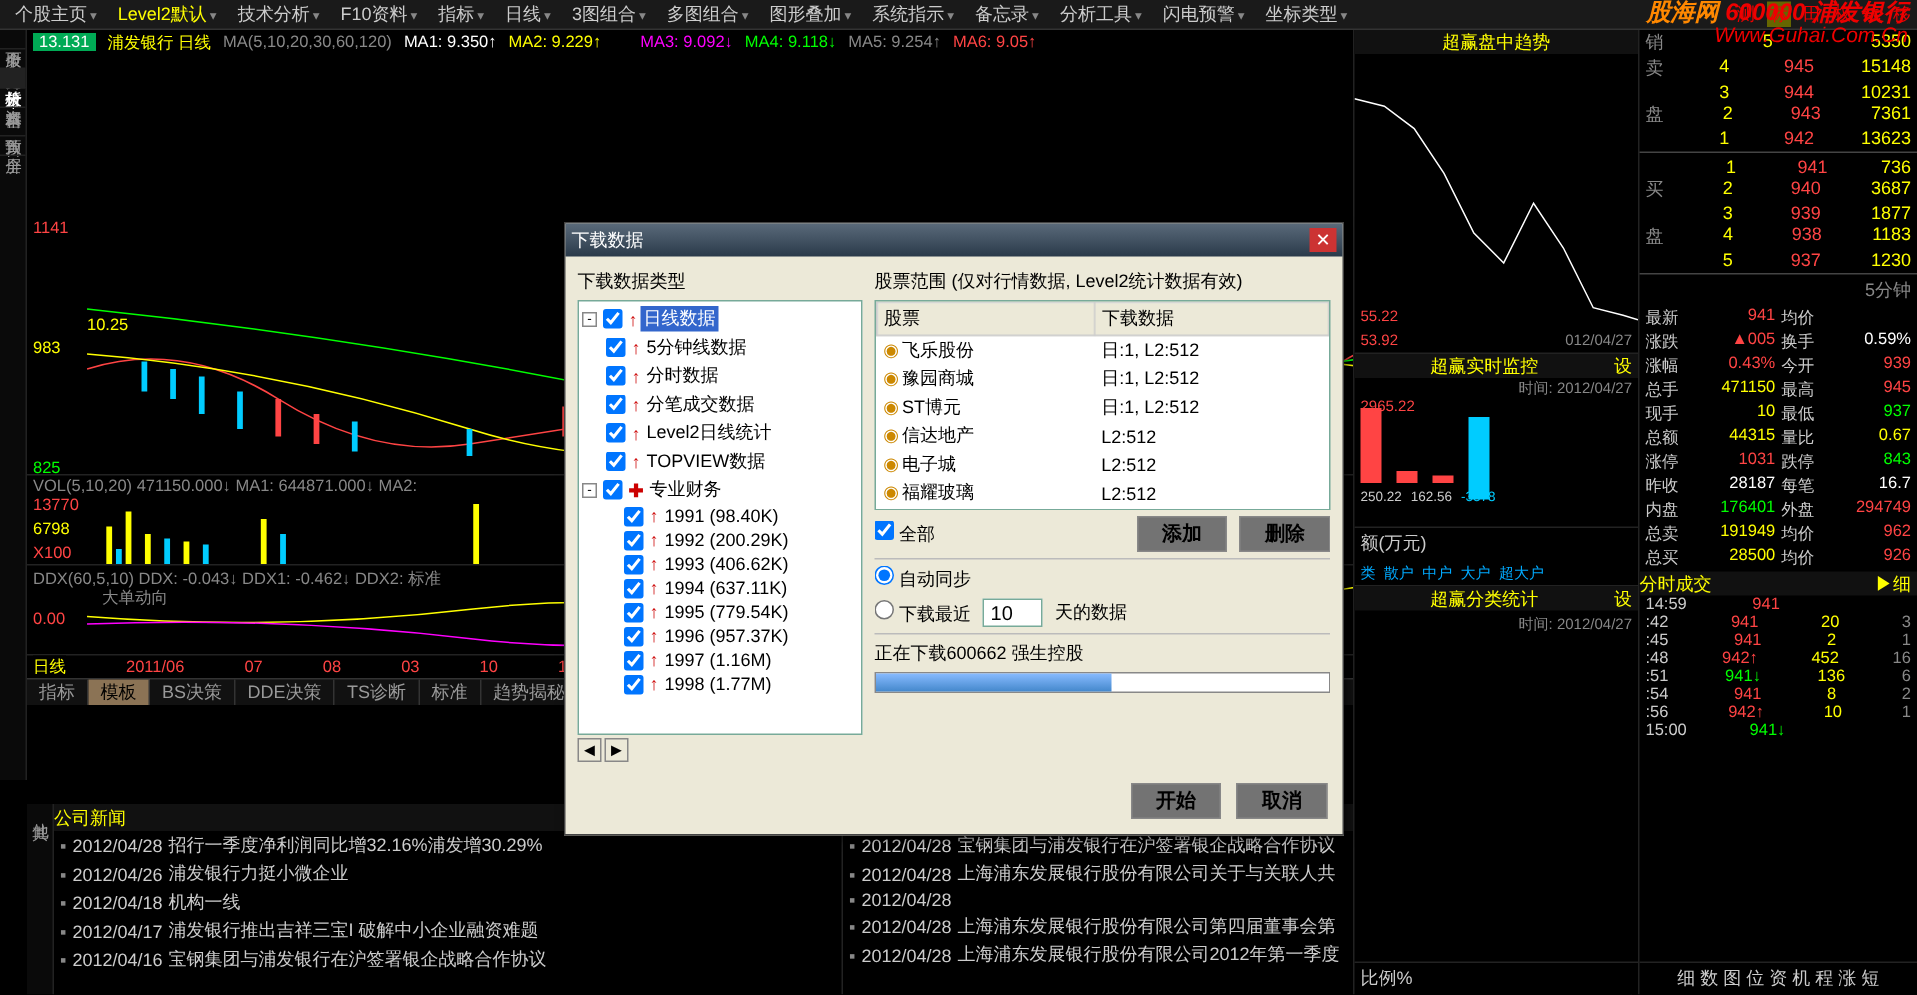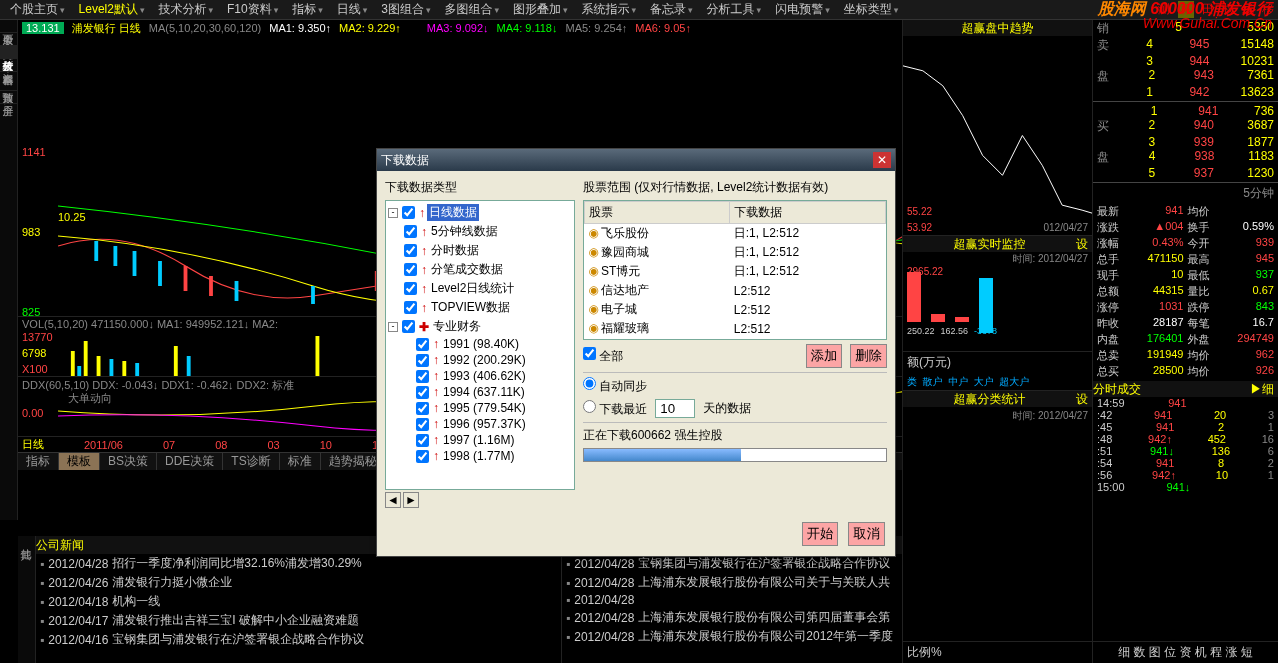--- a/index.html
+++ b/index.html
@@ -94,21 +94,21 @@
 .tree-item .label { cursor: pointer; padding: 0 2px; }
 .tree-item .label.sel { background: #36c; color: #fff; }
 .tree-item.child { padding-left: 26px; }
 .tree-item.child .label { color: #000; }
 .stock-table { border: 1px solid #7a9; background: #fff; height: 140px; overflow-y: auto; }
 .stock-table table { width: 100%; border-collapse: collapse; }
 .stock-table th { background: #ece9d8; border: 1px solid #ccc; padding: 2px 4px; text-align: left; font-weight: normal; }
 .stock-table td { padding: 1px 4px; }
 .stock-table td .sicon { color: #c80; margin-right: 2px; }
 .dlg-row { display: flex; align-items: center; gap: 8px; margin: 4px 0; }
-.dlg-btn { padding: 2px 4px; border: 1px solid #888; background: #fca5a5; cursor: pointer; }
+.dlg-btn { padding: 2px 16px; border: 1px solid #888; background: #737373; cursor: pointer; font-weight: bold; }
 .text-input { border: 1px solid #7a9; padding: 1px 4px; width: 40px; }
 .progress { height: 14px; border: 1px solid #888; background: #fff; position: relative; margin-top: 4px; }
 .progress .fill { position: absolute; left: 0; top: 0; bottom: 0; width: 52%; background: linear-gradient(#8bf, #48c); }
 .dlg-footer { display: flex; justify-content: flex-end; gap: 10px; padding: 6px 10px 10px; }
 .scroll-btn { width: 16px; height: 16px; border: 1px solid #888; background: #ece9d8; display: inline-flex; align-items: center; justify-content: center; cursor: pointer; }
 .tree-nav { display: flex; gap: 2px; margin-top: 2px; justify-content: flex-start; }
 </style>
 </head>
 <body>
 
@@ -227,21 +227,21 @@
           <line x1="100" y1="200" x2="100" y2="225"></line>
             <line x1="120" y1="210" x2="120" y2="230"></line>
           <line x1="250" y1="205" x2="250" y2="225"></line>
             <line x1="320" y1="195" x2="320" y2="215"></line>
         </g>
       </svg>
     </div>
   </div>
 
   <div class="subchart">
-    <span class="sc-label"><span style="color:#888">VOL(5,10,20) 471150.000↓ MA1: 949952.121↓ MA2:</span></span>
+    <span class="sc-label"><span style="color:#888">VOL(5,10,20) 471150.000↓ MA1: 644871.000↓ MA2:</span></span>
     <span style="position:absolute;left:4px;top:14px;color:#f44">13770</span>
     <span style="position:absolute;left:4px;top:30px;color:#ff0">6798</span>
     <span style="position:absolute;left:4px;top:46px;color:#f44">X100</span>
     <svg style="position:absolute;left:40px;top:14px;right:0;bottom:0;width:calc(100% - 40px);height:46px" viewBox="0 0 800 46" preserveAspectRatio="none">
       <g fill="#ff0">
           <rect x="10" y="20" width="3" height="26"></rect>
           <rect x="20" y="10" width="3" height="36"></rect>
           <rect x="30" y="25" width="3" height="21"></rect>
           <rect x="50" y="30" width="3" height="16"></rect>
           <rect x="90" y="15" width="3" height="31"></rect>
@@ -473,21 +473,21 @@
       </div>
     </div>
   <div style="border-top:1px solid #444;margin:2px 0"></div>
   <div style="text-align:right;padding:0 4px;color:#888">5分钟</div>
   <div class="stats-grid" id="stats-grid">
       <span class="lbl">最新</span>
       <span class="val r">941</span>
       <span class="lbl">均价</span>
       <span class="val r"></span>
       <span class="lbl">涨跌</span>
-      <span class="val r">▲004</span>
+      <span class="val r">▲005</span>
       <span class="lbl">换手</span>
       <span class="val w">0.59%</span>
       <span class="lbl">涨幅</span>
       <span class="val r">0.43%</span>
       <span class="lbl">今开</span>
       <span class="val r">939</span>
       <span class="lbl">总手</span>
       <span class="val y">471150</span>
       <span class="lbl">最高</span>
       <span class="val r">945</span>

